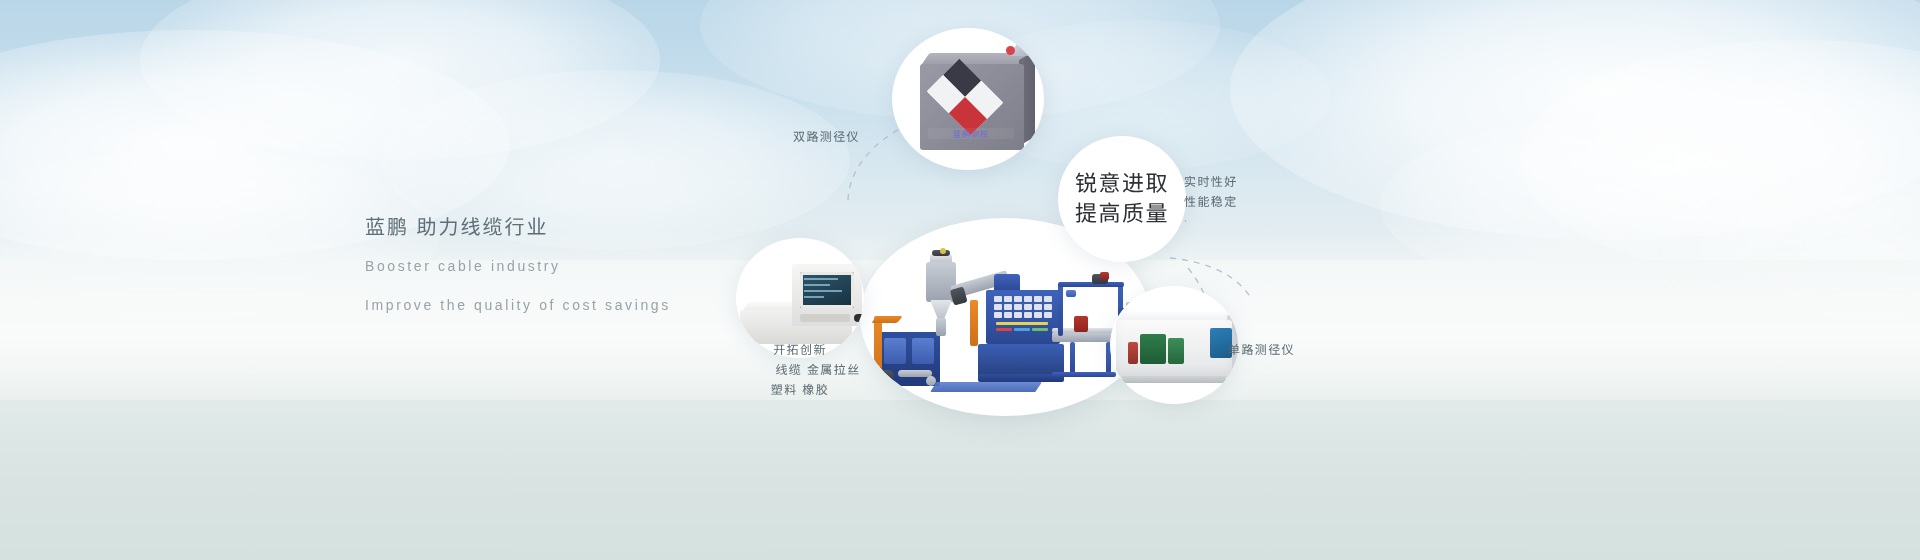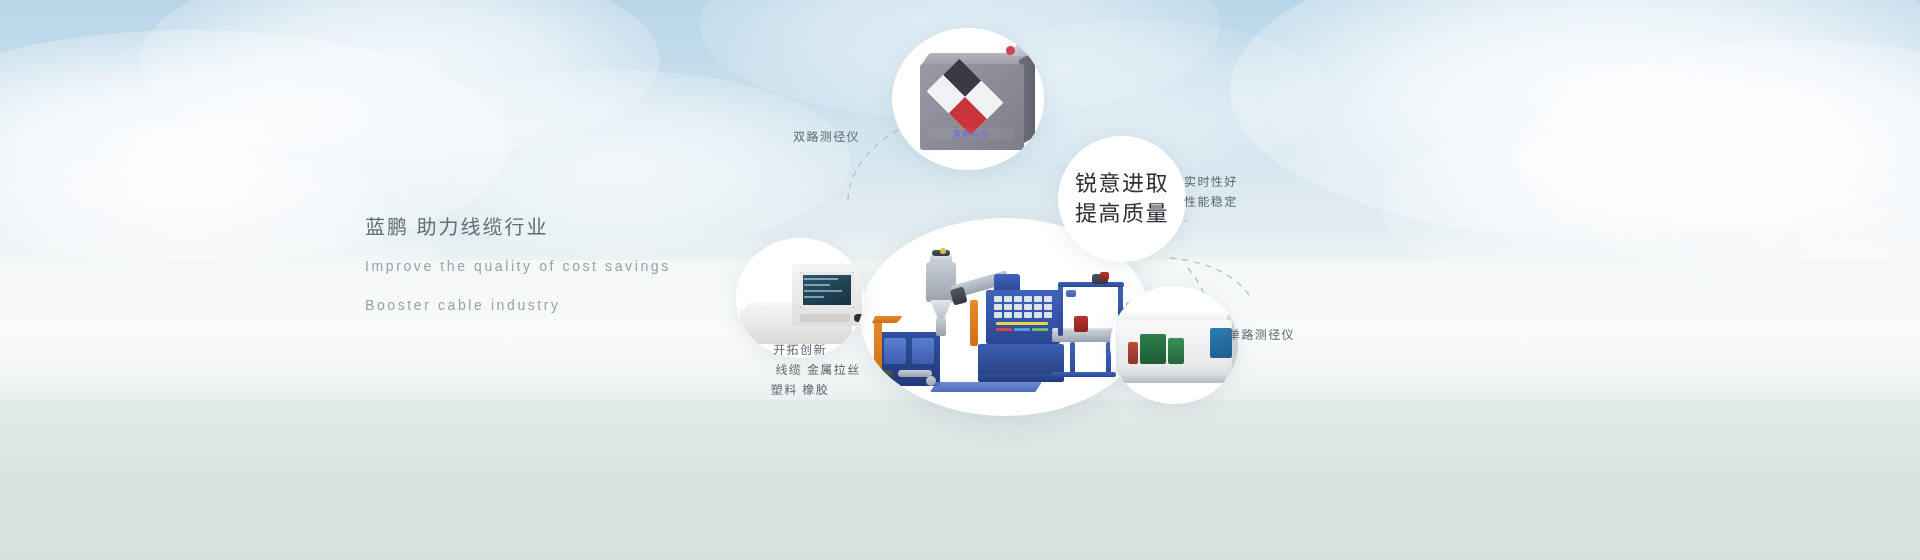--- a/index.html
+++ b/index.html
@@ -292,22 +292,22 @@
 
   <div class="floor">
     
   </div>
   <div class="floor-tint"></div>
   <div class="floor-fade"></div>
   <div class="haze"></div>
 
   <div class="copy">
     <div class="subhead">蓝鹏 助力线缆行业</div>
+    <div class="eng">Booster cable industry</div>
     <div class="eng">Improve the quality of cost savings</div>
-    <div class="eng">Booster cable industry</div>
   </div>
 
   <div class="collage">
 
     <svg class="arcs" viewBox="0 0 1220 560">
       <path d="M148,200 C150,150 210,112 270,108" fill="none" stroke="#b6c4cc" stroke-width="1.4" stroke-dasharray="6 6"></path>
       <path d="M408,170 C452,176 474,196 486,222" fill="none" stroke="#b6c4cc" stroke-width="1.4" stroke-dasharray="6 6"></path>
       <path d="M470,258 C512,262 540,278 552,300" fill="none" stroke="#b6c4cc" stroke-width="1.4" stroke-dasharray="6 6"></path>
       <path d="M488,268 C530,320 510,372 470,396" fill="none" stroke="#b6c4cc" stroke-width="1.4" stroke-dasharray="6 6"></path>
     </svg>
@@ -443,16 +443,16 @@
         <div class="sg-top"></div>
         <div class="sg-side"></div>
         <div class="sg-body"></div>
         <div class="sg-red"></div>
         <div class="sg-green"></div>
         <div class="sg-green2"></div>
         <div class="sg-panel"></div>
         <div class="sg-foot"></div>
       </div>
     </div>
-    <div class="label" style="left:528px; top:325px;text-align:center;">单路测径仪</div>
+    <div class="label" style="left:528px; top:340px;text-align:center;">单路测径仪</div>
 
   </div>
 </div>
 
 </body></html>

